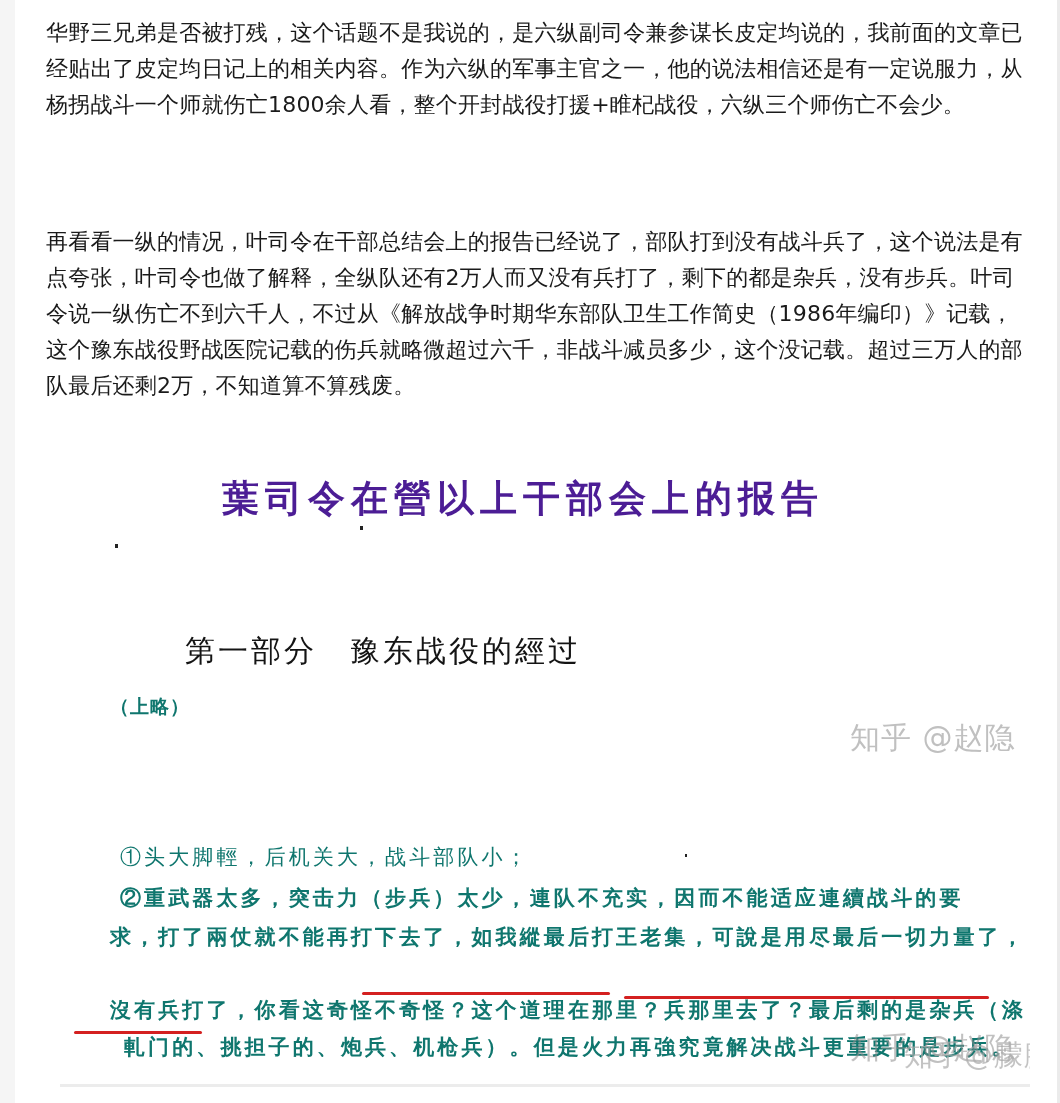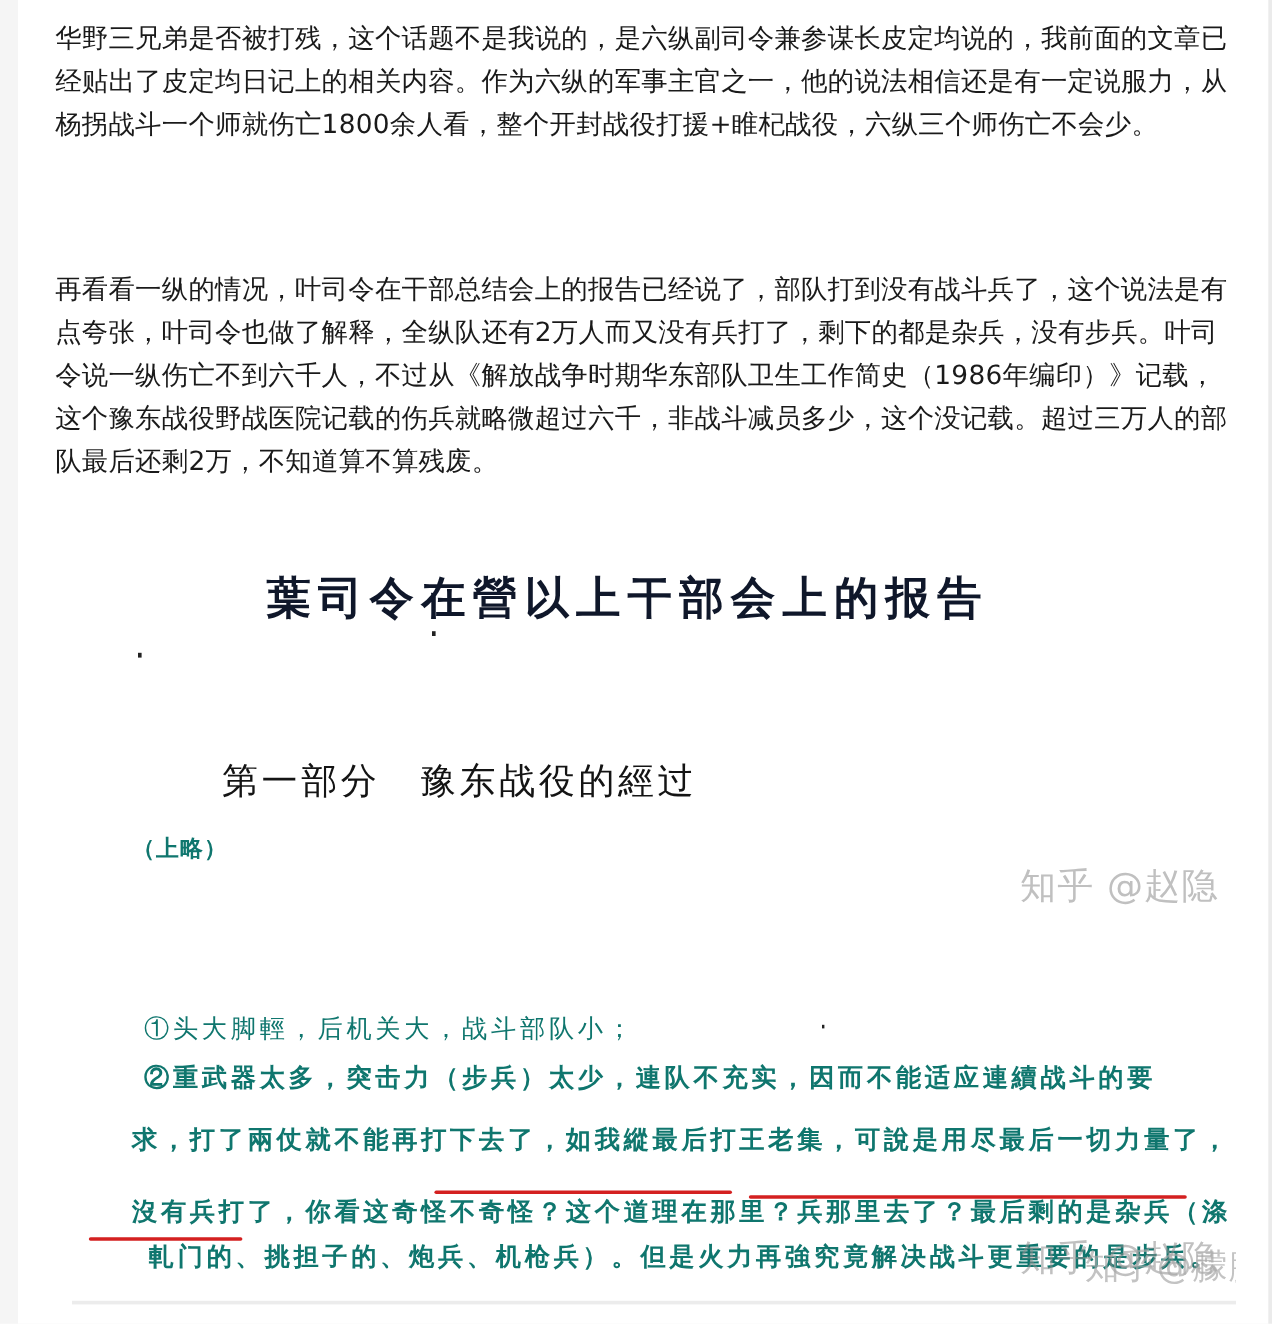--- a/index.html
+++ b/index.html
@@ -62,21 +62,21 @@
       color: #111;
       position: absolute;
       white-space: nowrap;
     }
     .scan-title {
       left: 162px;
       top: 18px;
       font-size: 37px;
       font-weight: bold;
       letter-spacing: 6px;
-      color: #0f172a;
+      color: #4c1d95;
     }
     .scan-date {
       left: 306px;
       top: 86px;
       font-size: 21px;
       letter-spacing: 9px;
       color: #151515;
     }
     .scan-section {
       left: 125px;
@@ -89,21 +89,21 @@
       left: 50px;
       font-size: 21px;
       letter-spacing: 3.1px;
       color: #0f766e;
       font-weight: bold;
     }
     .l-omit { top: 238px; font-size: 19px; letter-spacing: 1px; }
     .l-1 { top: 276px; letter-spacing: 1.4px; }
     .l-p1 { top: 387px; left: 60px; font-weight: normal; }
     .l-p2 { top: 428px; left: 60px; }
-    .l-3 { top: 480px; }
+    .l-3 { top: 467px; }
     .l-4 { top: 504px; }
     .l-5 { top: 540px; }
     .l-6 { top: 577px; margin-left: 14px; }
     .stray-dot {
       position: absolute;
       width: 3px;
       height: 4px;
       background: #222;
     }
     .underline {

